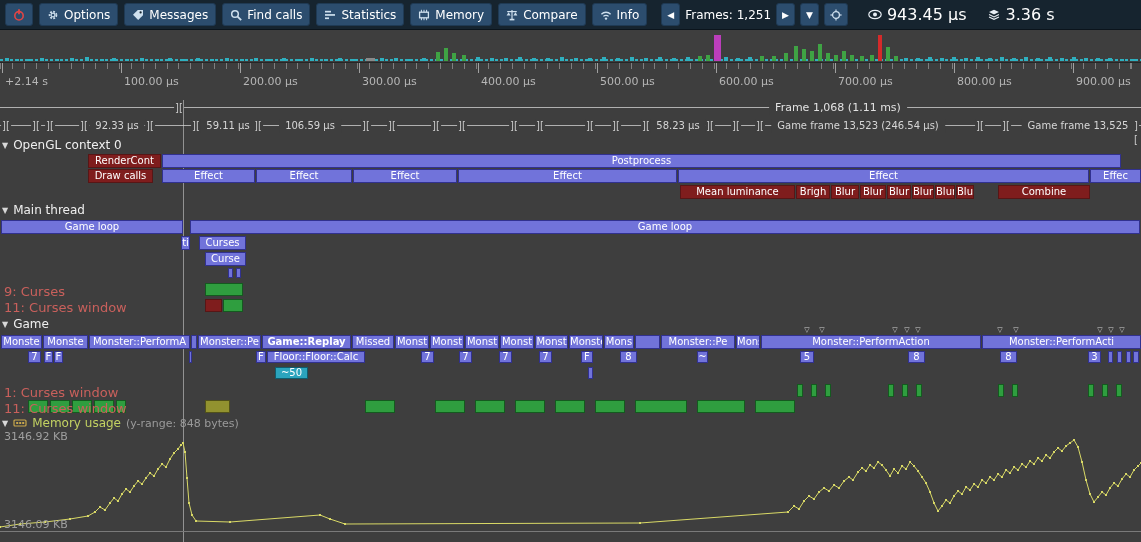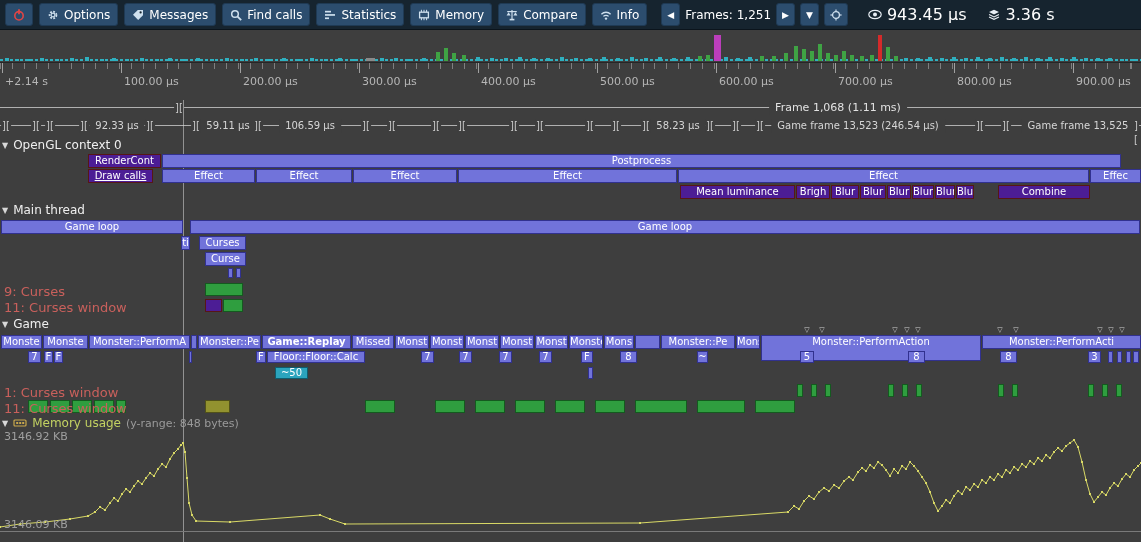--- a/index.html
+++ b/index.html
@@ -44,21 +44,21 @@
   .fmark{position:absolute;top:1px;transform:translateX(-50%);font-size:10px;color:#cscsc;
     color:#c8c8c8;background:#3e3e3e;padding:0 1px;line-height:14px;}
   .flabel{position:absolute;top:1px;transform:translateX(-50%);font-size:11px;color:#e2e2e2;
     background:#3e3e3e;padding:0 6px;line-height:14px;white-space:nowrap;}
   .flabel.small{font-size:10px;color:#d6d6d6;}
   #vline{position:absolute;left:183px;top:100px;width:1px;height:442px;background:rgba(215,215,215,0.55);}
   
   .bar{position:absolute;box-sizing:border-box;overflow:hidden;white-space:nowrap;text-align:center;
        color:#fff;font-size:10px;border:1px solid transparent;}
   .bar.p{background:#7173da;border-color:#31318f;}
-  .bar.r{background:#4c1d95;border-color:#571616;}
+  .bar.r{background:#7f1d1d;border-color:#571616;}
   .bar.g{background:#2f9e3f;border-color:#145a1f;}
   .bar.o{background:#92922f;border-color:#51511a;}
   .bar.c{background:#2ba4bd;border-color:#0f5d6e;}
   .shead{position:absolute;display:flex;align-items:center;gap:5px;font-size:12px;color:#efefef;white-space:nowrap;}
   .tri{font-size:8px;color:#d8d8d8;}
   .tlabel{position:absolute;font-size:13px;color:#c9605c;white-space:nowrap;z-index:3;}
   .marker{position:absolute;font-size:7px;color:#cfcfcf;transform:translateX(-50%);}
   
   #memheader{position:absolute;left:2px;top:416px;display:flex;align-items:center;gap:5px;white-space:nowrap;}
   .memtitle{font-size:12px;color:#c3d262;}
@@ -353,21 +353,21 @@
       <span class="flabel small" style="left: 228px;">59.11 µs</span>
       <span class="flabel small" style="left: 310px;">106.59 µs</span>
       <span class="flabel small" style="left: 678px;">58.23 µs</span>
       <span class="flabel small" style="left: 858px;">Game frame 13,523 (246.54 µs)</span>
       <span class="flabel small" style="left: 1078px;">Game frame 13,525</span>
     </div>
   <div id="vline"></div>
   <div id="zones">
       <div class="bar r" style="left: 88px; top: 154px; width: 73px; height: 14px; line-height: 11px;">RenderCont</div>
       <div class="bar p" style="left: 162px; top: 154px; width: 959px; height: 14px; line-height: 11px;">Postprocess</div>
-      <div class="bar r" style="left: 88px; top: 169px; width: 65px; height: 14px; line-height: 11px; text-decoration: underline;">Draw calls</div>
+      <div class="bar r" style="left: 88px; top: 169px; width: 65px; height: 14px; line-height: 11px;">Draw calls</div>
       <div class="bar p" style="left: 162px; top: 169px; width: 93px; height: 14px; line-height: 11px;">Effect</div>
       <div class="bar p" style="left: 256px; top: 169px; width: 96px; height: 14px; line-height: 11px;">Effect</div>
       <div class="bar p" style="left: 353px; top: 169px; width: 104px; height: 14px; line-height: 11px;">Effect</div>
       <div class="bar p" style="left: 458px; top: 169px; width: 219px; height: 14px; line-height: 11px;">Effect</div>
       <div class="bar p" style="left: 678px; top: 169px; width: 411px; height: 14px; line-height: 11px;">Effect</div>
       <div class="bar p" style="left: 1090px; top: 169px; width: 51px; height: 14px; line-height: 11px;">Effec</div>
       <div class="bar r" style="left: 680px; top: 185px; width: 115px; height: 14px; line-height: 11px;">Mean luminance</div>
       <div class="bar r" style="left: 796px; top: 185px; width: 34px; height: 14px; line-height: 11px;">Brigh</div>
       <div class="bar r" style="left: 831px; top: 185px; width: 28px; height: 14px; line-height: 11px;">Blur</div>
       <div class="bar r" style="left: 860px; top: 185px; width: 26px; height: 14px; line-height: 11px;">Blur</div>
@@ -396,21 +396,21 @@
       <div class="bar p" style="left: 395px; top: 335px; width: 34px; height: 14px; line-height: 11px;">Monst</div>
       <div class="bar p" style="left: 430px; top: 335px; width: 34px; height: 14px; line-height: 11px;">Monst</div>
       <div class="bar p" style="left: 465px; top: 335px; width: 34px; height: 14px; line-height: 11px;">Monst</div>
       <div class="bar p" style="left: 500px; top: 335px; width: 34px; height: 14px; line-height: 11px;">Monst</div>
       <div class="bar p" style="left: 535px; top: 335px; width: 33px; height: 14px; line-height: 11px;">Monst</div>
       <div class="bar p" style="left: 569px; top: 335px; width: 34px; height: 14px; line-height: 11px;">Monste</div>
       <div class="bar p" style="left: 604px; top: 335px; width: 30px; height: 14px; line-height: 11px;">Mons</div>
       <div class="bar p" style="left: 635px; top: 335px; width: 25px; height: 14px; line-height: 11px;"></div>
       <div class="bar p" style="left: 661px; top: 335px; width: 74px; height: 14px; line-height: 11px;">Monster::Pe</div>
       <div class="bar p" style="left: 736px; top: 335px; width: 24px; height: 14px; line-height: 11px;">Mons</div>
-      <div class="bar p" style="left: 761px; top: 335px; width: 220px; height: 26px; line-height: 11px; text-align: center;">Monster::PerformAction</div>
+      <div class="bar p" style="left: 761px; top: 335px; width: 220px; height: 14px; line-height: 11px; text-align: center;">Monster::PerformAction</div>
       <div class="bar p" style="left: 982px; top: 335px; width: 159px; height: 14px; line-height: 11px;">Monster::PerformActi</div>
       <div class="bar p" style="left: 28px; top: 351px; width: 13px; height: 12px; line-height: 9px;">7</div>
       <div class="bar p" style="left: 44px; top: 351px; width: 9px; height: 12px; line-height: 9px;">F</div>
       <div class="bar p" style="left: 54px; top: 351px; width: 9px; height: 12px; line-height: 9px;">F</div>
       <div class="bar p" style="left: 189px; top: 351px; width: 3px; height: 12px; line-height: 9px;"></div>
       <div class="bar p" style="left: 256px; top: 351px; width: 10px; height: 12px; line-height: 9px;">F</div>
       <div class="bar p" style="left: 267px; top: 351px; width: 98px; height: 12px; line-height: 9px; text-align: center;">Floor::Floor::Calc</div>
       <div class="bar p" style="left: 421px; top: 351px; width: 13px; height: 12px; line-height: 9px;">7</div>
       <div class="bar p" style="left: 459px; top: 351px; width: 13px; height: 12px; line-height: 9px;">7</div>
       <div class="bar p" style="left: 499px; top: 351px; width: 13px; height: 12px; line-height: 9px;">7</div>

